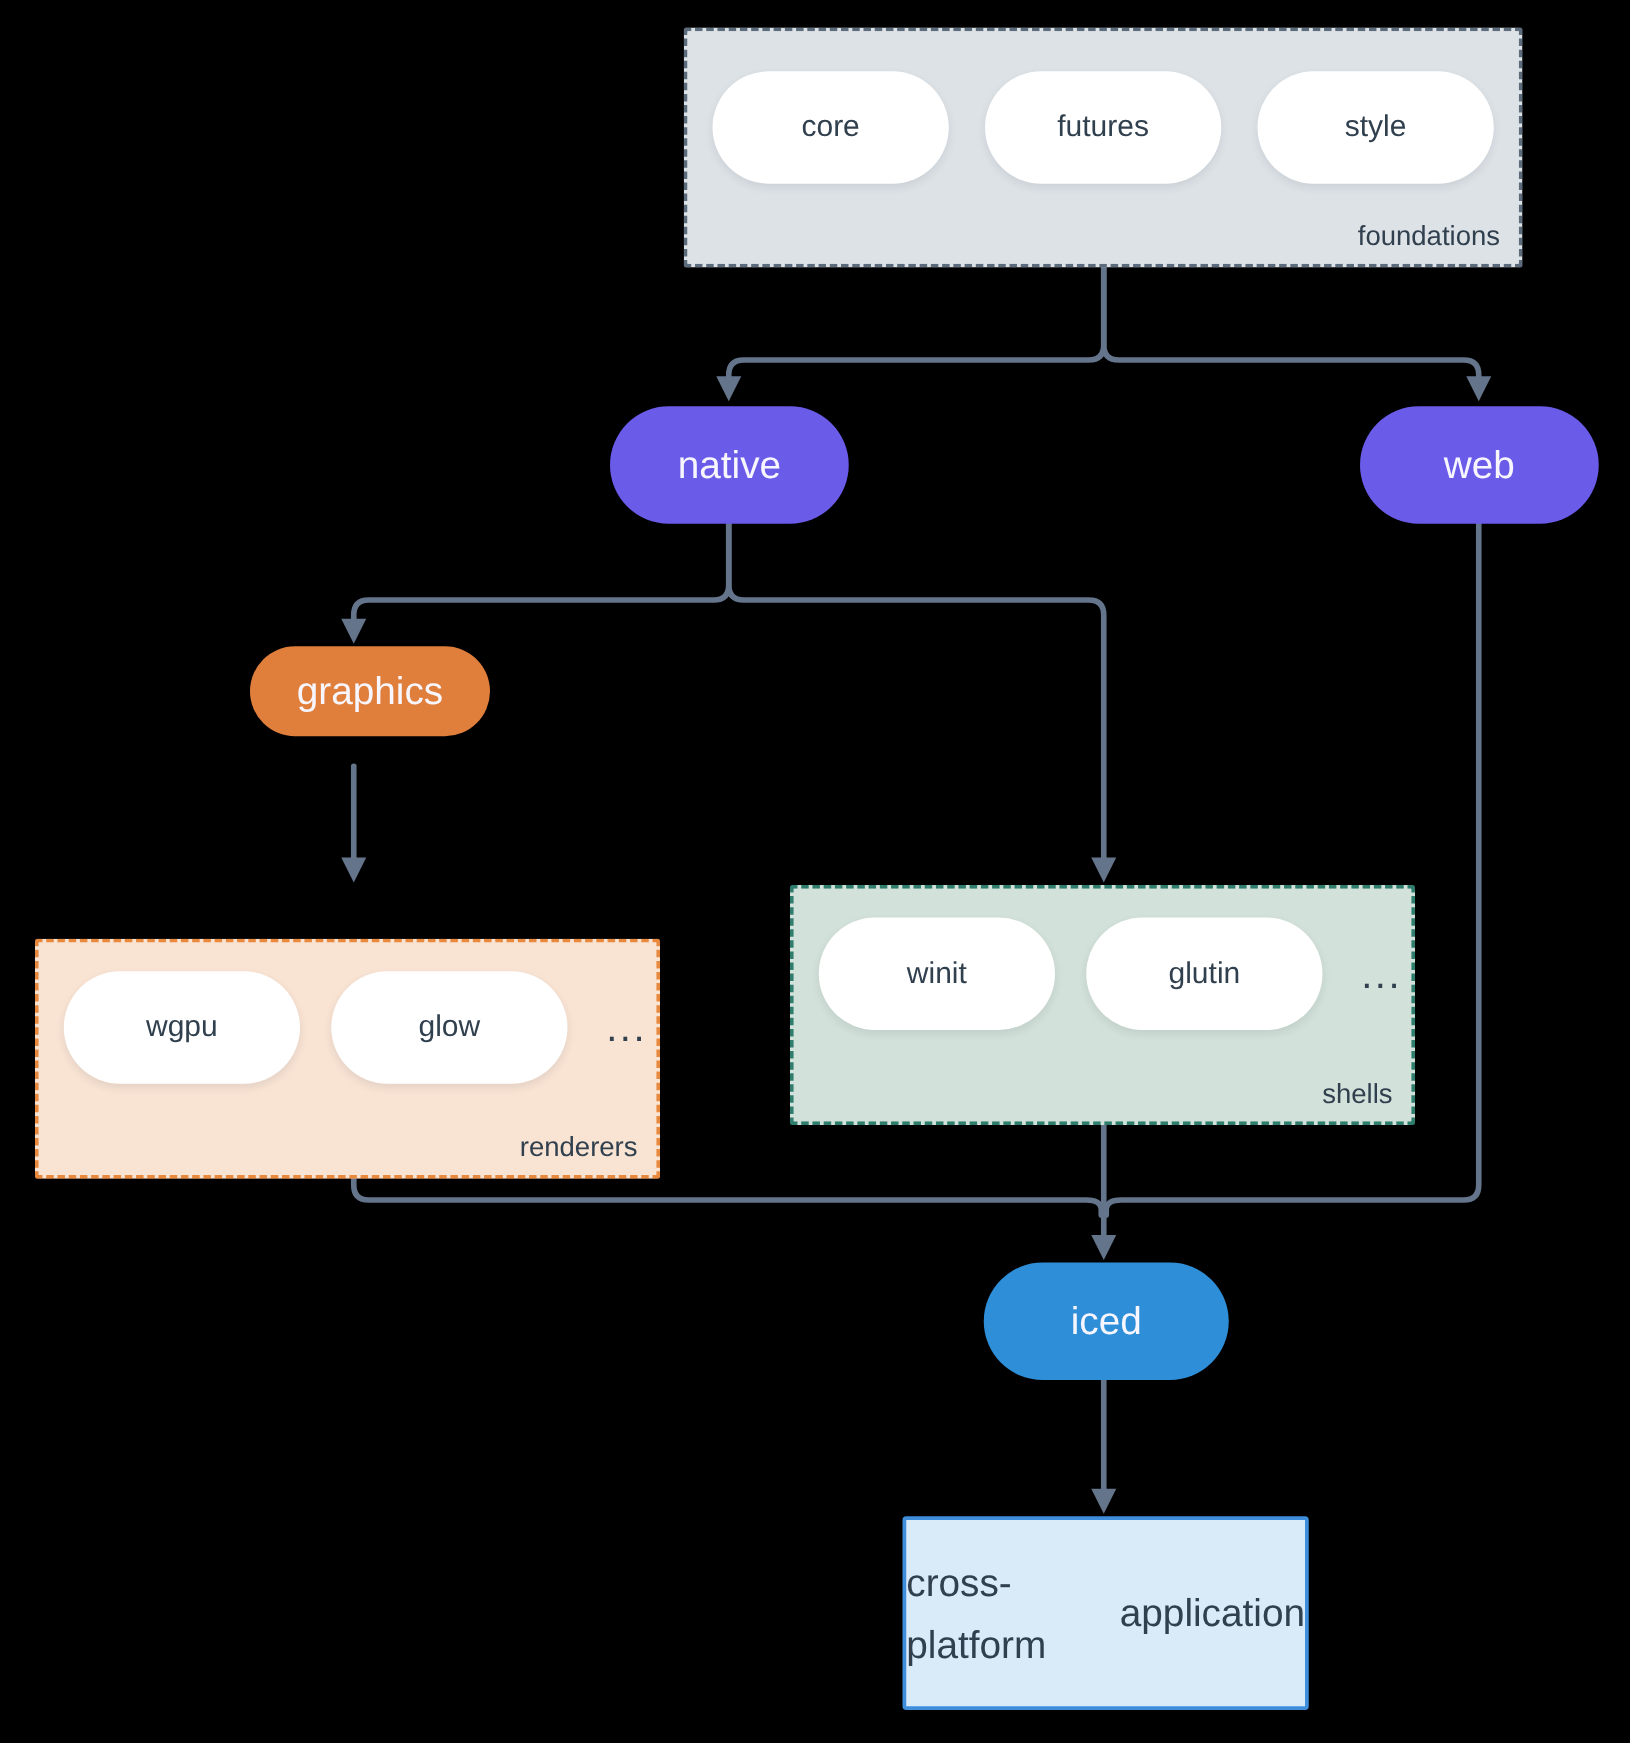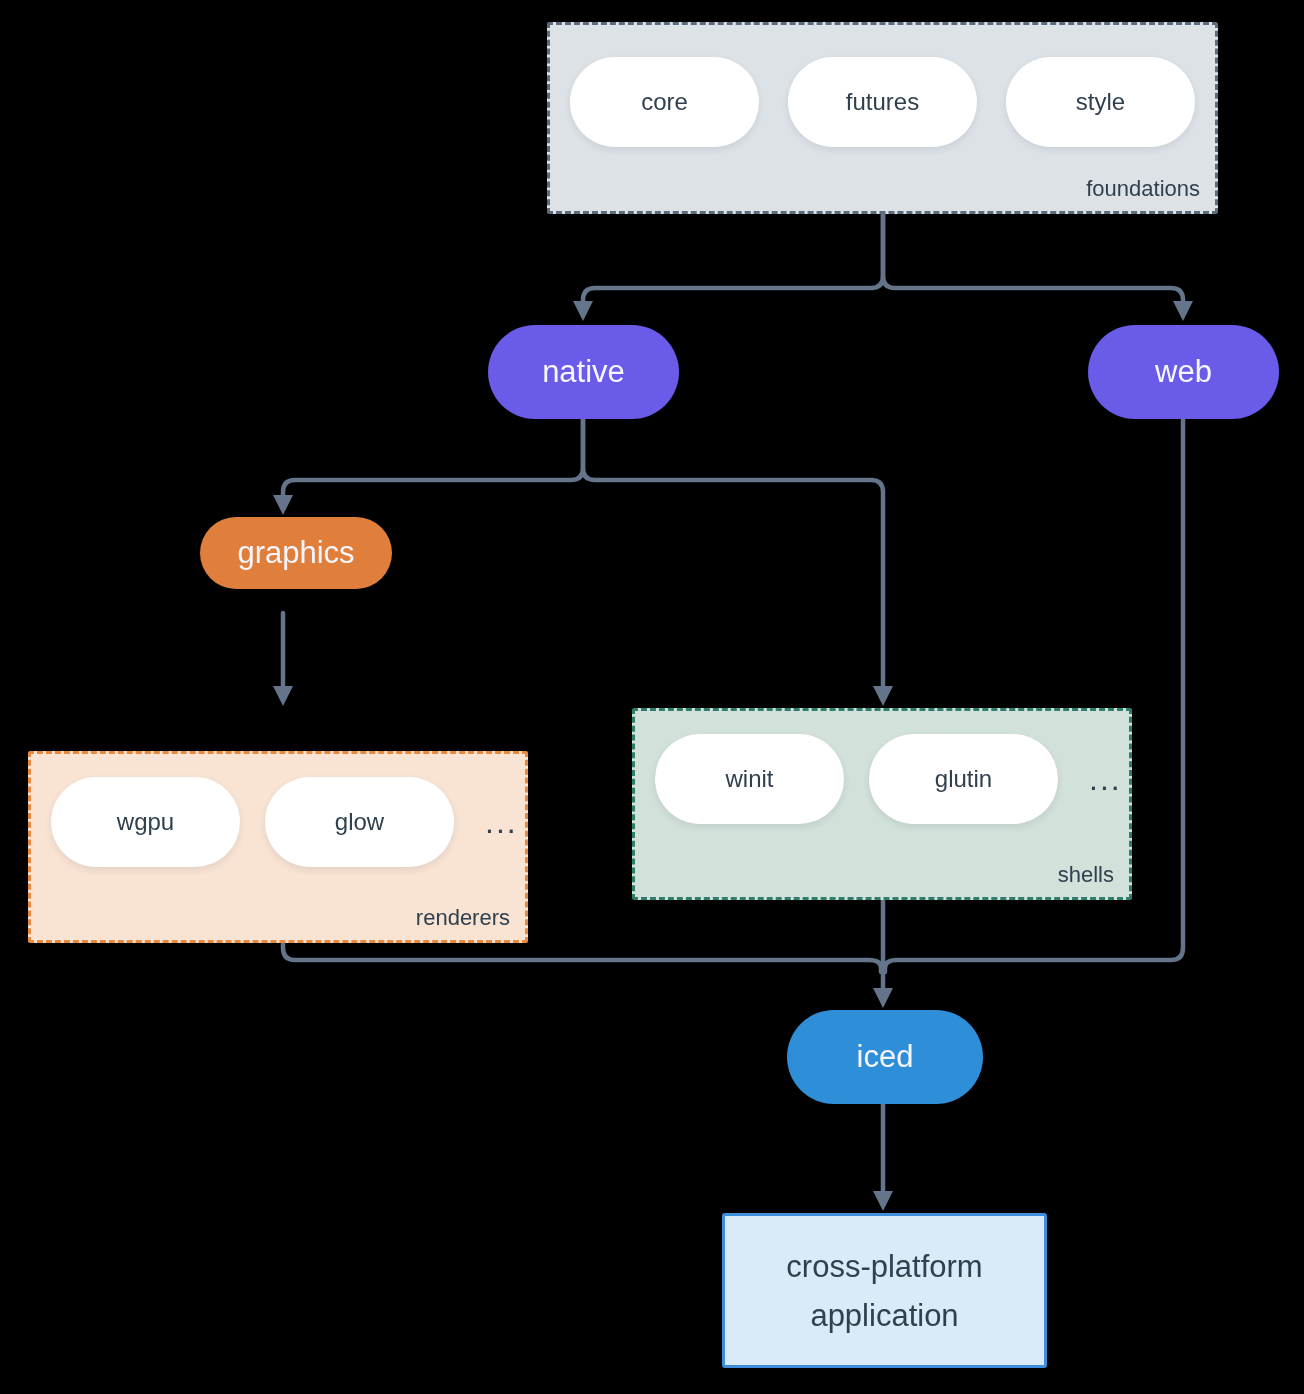--- a/index.html
+++ b/index.html
@@ -110,21 +110,21 @@
   .app-box {
     position: absolute;
     z-index: 2;
     box-sizing: border-box;
     left: 722px; top: 1213px;
     width: 325px; height: 155px;
     background: var(--c-app-fill, #D9EAF9);
     border: 3px solid var(--c-app-border, #3E8EDB);
     border-radius: 3px;
     display: flex;
-    flex-direction: column;
+    flex-direction: row;
     align-items: center;
     justify-content: center;
     color: var(--c-text-dark, #31404E);
     font-size: 31px;
     line-height: 49px;
   }
 </style>
 </head>
 <body>
 

